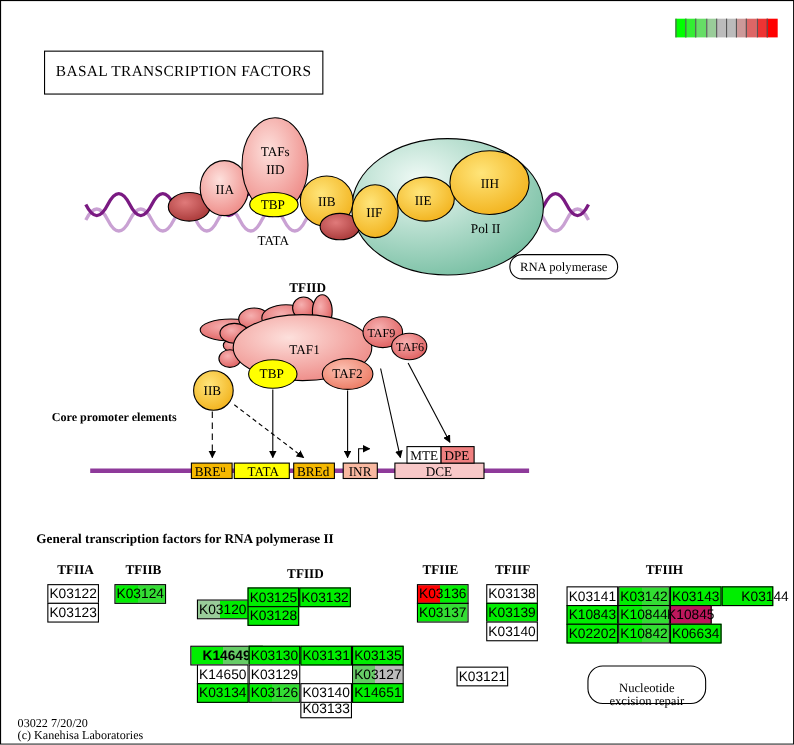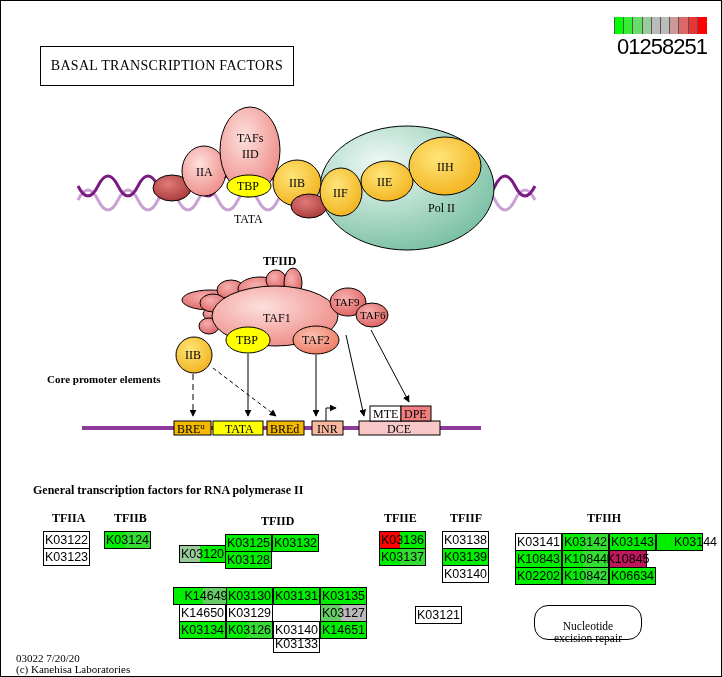--- a/index.html
+++ b/index.html
@@ -31,21 +31,20 @@
       <div class="legend-cell" style="left: 623.2px; background: rgb(51, 238, 51);"></div>
       <div class="legend-cell" style="left: 632.4px; background: rgb(102, 221, 102);"></div>
       <div class="legend-cell" style="left: 641.6px; background: rgb(153, 204, 153);"></div>
       <div class="legend-cell" style="left: 650.8px; background: rgb(187, 187, 187);"></div>
       <div class="legend-cell" style="left: 660px; background: rgb(187, 187, 187);"></div>
       <div class="legend-cell" style="left: 669.2px; background: rgb(204, 153, 153);"></div>
       <div class="legend-cell" style="left: 678.4px; background: rgb(221, 102, 102);"></div>
       <div class="legend-cell" style="left: 687.6px; background: rgb(238, 51, 51);"></div>
       <div class="legend-cell" style="left: 696.8px; background: rgb(255, 0, 0);"></div>
     </div>
-  <div class="legend-nums sans">01258251</div>
 
   <div class="title-box serif">BASAL TRANSCRIPTION FACTORS</div>
 
   <svg width="722" height="470" style="position:absolute;left:0;top:0" class="serif">
     <defs>
       <radialGradient id="gPink" cx="40%" cy="35%" r="70%">
         <stop offset="0%" stop-color="#fde0dc"></stop>
           <stop offset="100%" stop-color="#ee8a86"></stop>
       </radialGradient>
       <radialGradient id="gYellow" cx="40%" cy="35%" r="70%">
@@ -155,39 +154,40 @@
     <text x="225" y="433" font-size="12">TATA</text>
     <text x="270" y="433" font-size="12">BREd</text>
     <text x="317" y="433" font-size="12">INR</text>
     <text x="387" y="433" font-size="12">DCE</text>
     <text x="373" y="418" font-size="12">MTE</text>
     <text x="404" y="418" font-size="12">DPE</text>
 
     <line x1="247" y1="567" x2="247" y2="587" stroke="#000"></line>
   </svg>
 
+  <div class="rounded serif" style="left:463px;top:231px;width:99px;height:23px;">RNA polymerase</div>
 
   <div class="serif" style="position:absolute;left:33px;top:483px;font-size:12px;font-weight:bold;">General transcription factors for RNA polymerase II</div>
 
   <div class="grp-label serif" style="left:52px;top:511px;">TFIIA</div>
   <div class="grp-label serif" style="left:114px;top:511px;">TFIIB</div>
   <div class="grp-label serif" style="left:261px;top:514px;">TFIID</div>
   <div class="grp-label serif" style="left:384px;top:511px;">TFIIE</div>
   <div class="grp-label serif" style="left:450px;top:511px;">TFIIF</div>
   <div class="grp-label serif" style="left:587px;top:511px;">TFIIH</div>
 
   <div id="genes" class="sans">
       <div class="gene" style="left: 43px; top: 531px; width: 47px; background: rgb(255, 255, 255);">K03122</div>
       <div class="gene" style="left: 43px; top: 548px; width: 47px; background: rgb(255, 255, 255);">K03123</div>
       <div class="gene" style="left: 104px; top: 531px; width: 47px; background: linear-gradient(to right, rgb(0, 238, 0) 45%, rgb(51, 221, 51) 45%);">K03124</div>
       <div class="gene" style="left: 179px; top: 545px; width: 47px; background: linear-gradient(to right, rgb(153, 204, 153) 45%, rgb(0, 238, 0) 45%);">K03120</div>
       <div class="gene" style="left: 225px; top: 534px; width: 47px; background: rgb(0, 238, 0);">K03125</div>
       <div class="gene" style="left: 272px; top: 534px; width: 47px; background: rgb(0, 238, 0);">K03132</div>
       <div class="gene" style="left: 225px; top: 551px; width: 47px; background: rgb(0, 238, 0);">K03128</div>
-      <div class="gene" style="left: 173px; top: 587px; width: 66px; background: linear-gradient(to right, rgb(0, 238, 0) 45%, rgb(102, 204, 102) 45%);">K14649</div>
+      <div class="gene" style="left: 173px; top: 587px; width: 66px; background: linear-gradient(to right, rgb(0, 238, 0) 45%, rgb(102, 204, 102) 45%); font-weight: bold;">K14649</div>
       <div class="gene" style="left: 226px; top: 587px; width: 47px; background: rgb(0, 238, 0);">K03130</div>
       <div class="gene" style="left: 273px; top: 587px; width: 47px; background: rgb(0, 238, 0);">K03131</div>
       <div class="gene" style="left: 320px; top: 587px; width: 47px; background: rgb(0, 238, 0);">K03135</div>
       <div class="gene" style="left: 179px; top: 604px; width: 47px; background: rgb(255, 255, 255);">K14650</div>
       <div class="gene" style="left: 226px; top: 604px; width: 47px; background: rgb(255, 255, 255);">K03129</div>
       <div class="gene" style="left: 273px; top: 604px; width: 47px; background: rgb(255, 255, 255); margin-top: 31px;">K03133</div>
       <div class="gene" style="left: 320px; top: 604px; width: 47px; background: linear-gradient(to right, rgb(102, 204, 102) 45%, rgb(187, 187, 187) 45%);">K03127</div>
       <div class="gene" style="left: 179px; top: 621px; width: 47px; background: rgb(0, 238, 0);">K03134</div>
       <div class="gene" style="left: 226px; top: 621px; width: 47px; background: linear-gradient(to right, rgb(0, 238, 0) 45%, rgb(51, 221, 51) 45%);">K03126</div>
       <div class="gene" style="left: 273px; top: 621px; width: 47px; background: rgb(255, 255, 255);">K03140</div>

